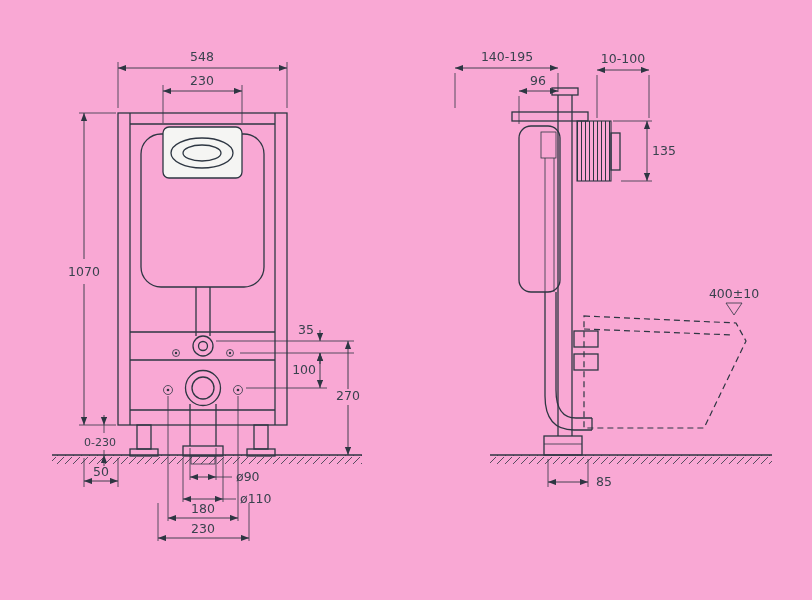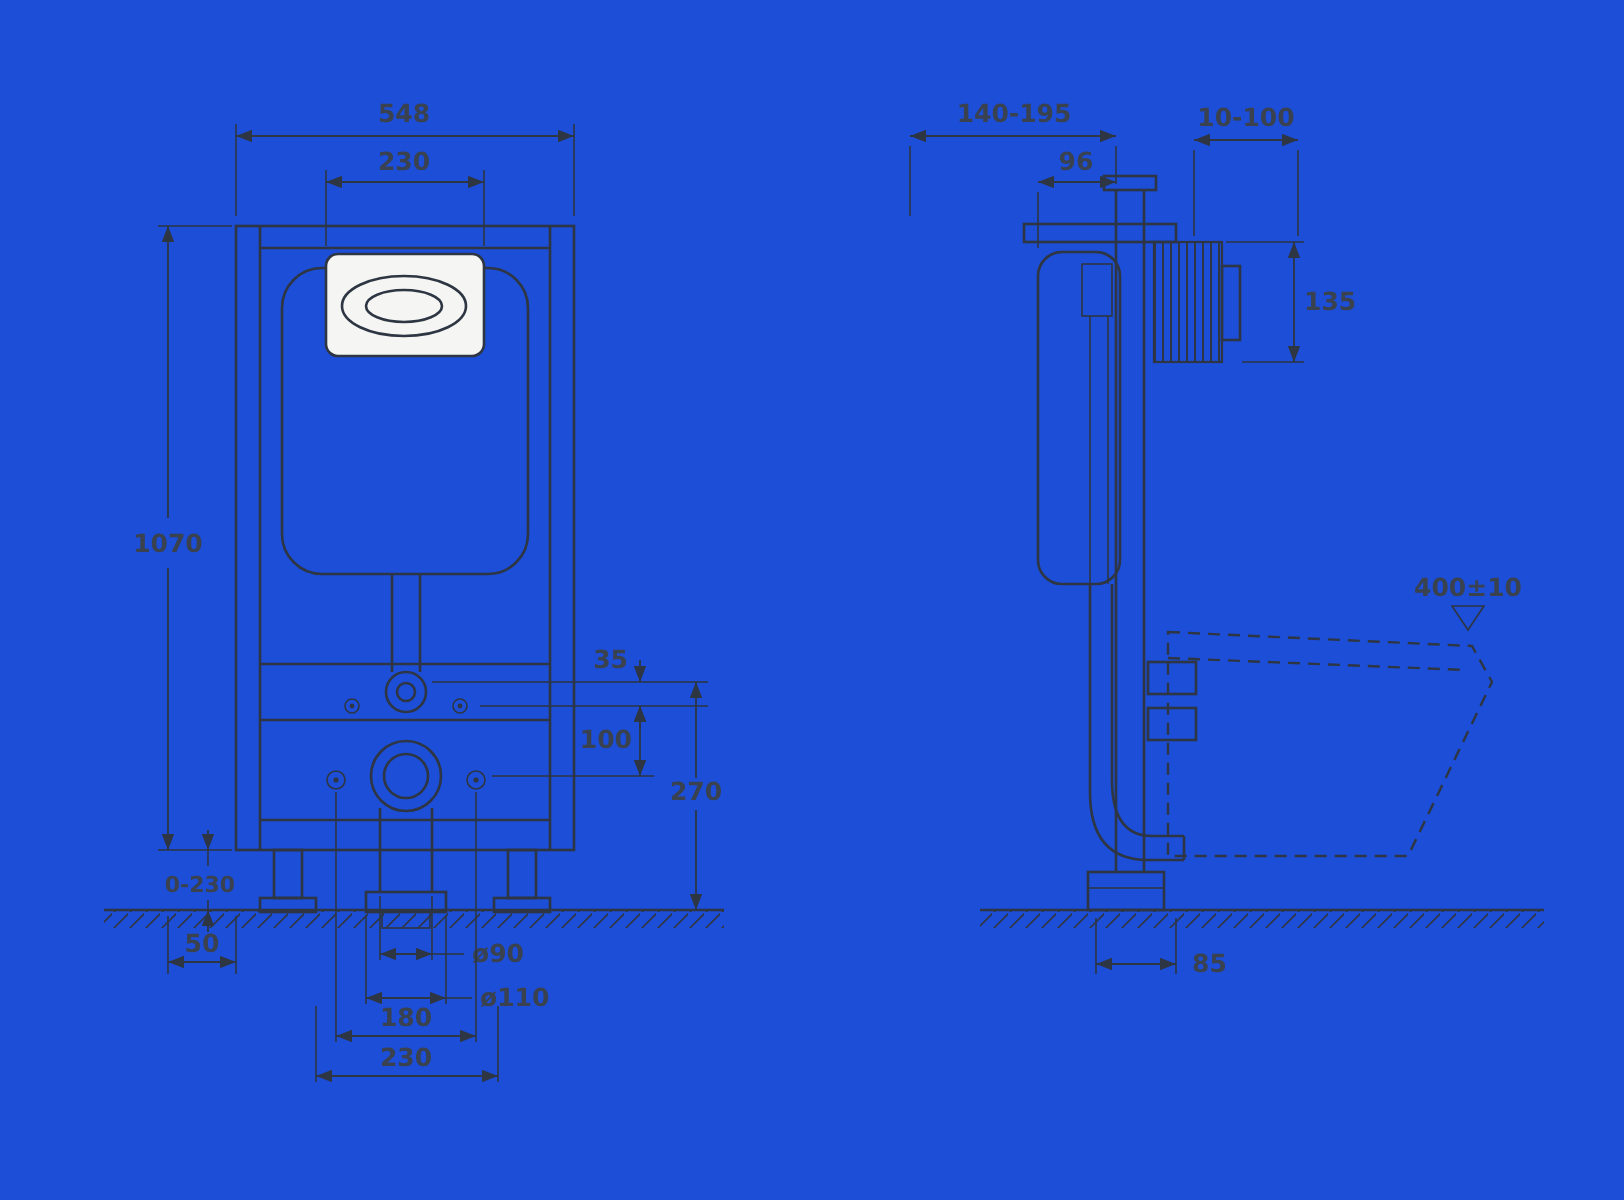--- a/index.html
+++ b/index.html
@@ -1,16 +1,16 @@
 <!DOCTYPE html>
 <html><head>
 <meta charset="utf-8">
 <style>
   html,body{margin:0;padding:0;background:#f5f5f3;}
-  .page{width:812px;height:600px;position:relative;background:#1d4ed8;overflow:hidden;font-weight:bold;}
+  .page{width:812px;height:600px;position:relative;background:#f9a8d4;overflow:hidden;}
   svg text{font-family:"DejaVu Sans","Liberation Sans",sans-serif;font-size:12.5px;fill:#39424e;}
   svg text.sm{font-size:11px;}
   .g{stroke:#2d3642;fill:none;stroke-width:1.3;}
   .gf{stroke:#2d3642;fill:#f5f5f3;stroke-width:1.3;}
   .thin{stroke:#2d3642;fill:none;stroke-width:0.8;}
   .dim{stroke:#2d3642;fill:none;stroke-width:0.9;}
   .dash{stroke:#2d3642;fill:none;stroke-width:1.2;stroke-dasharray:6 4;}
   .dot{fill:#2d3642;stroke:none;}
 </style>
 </head>

